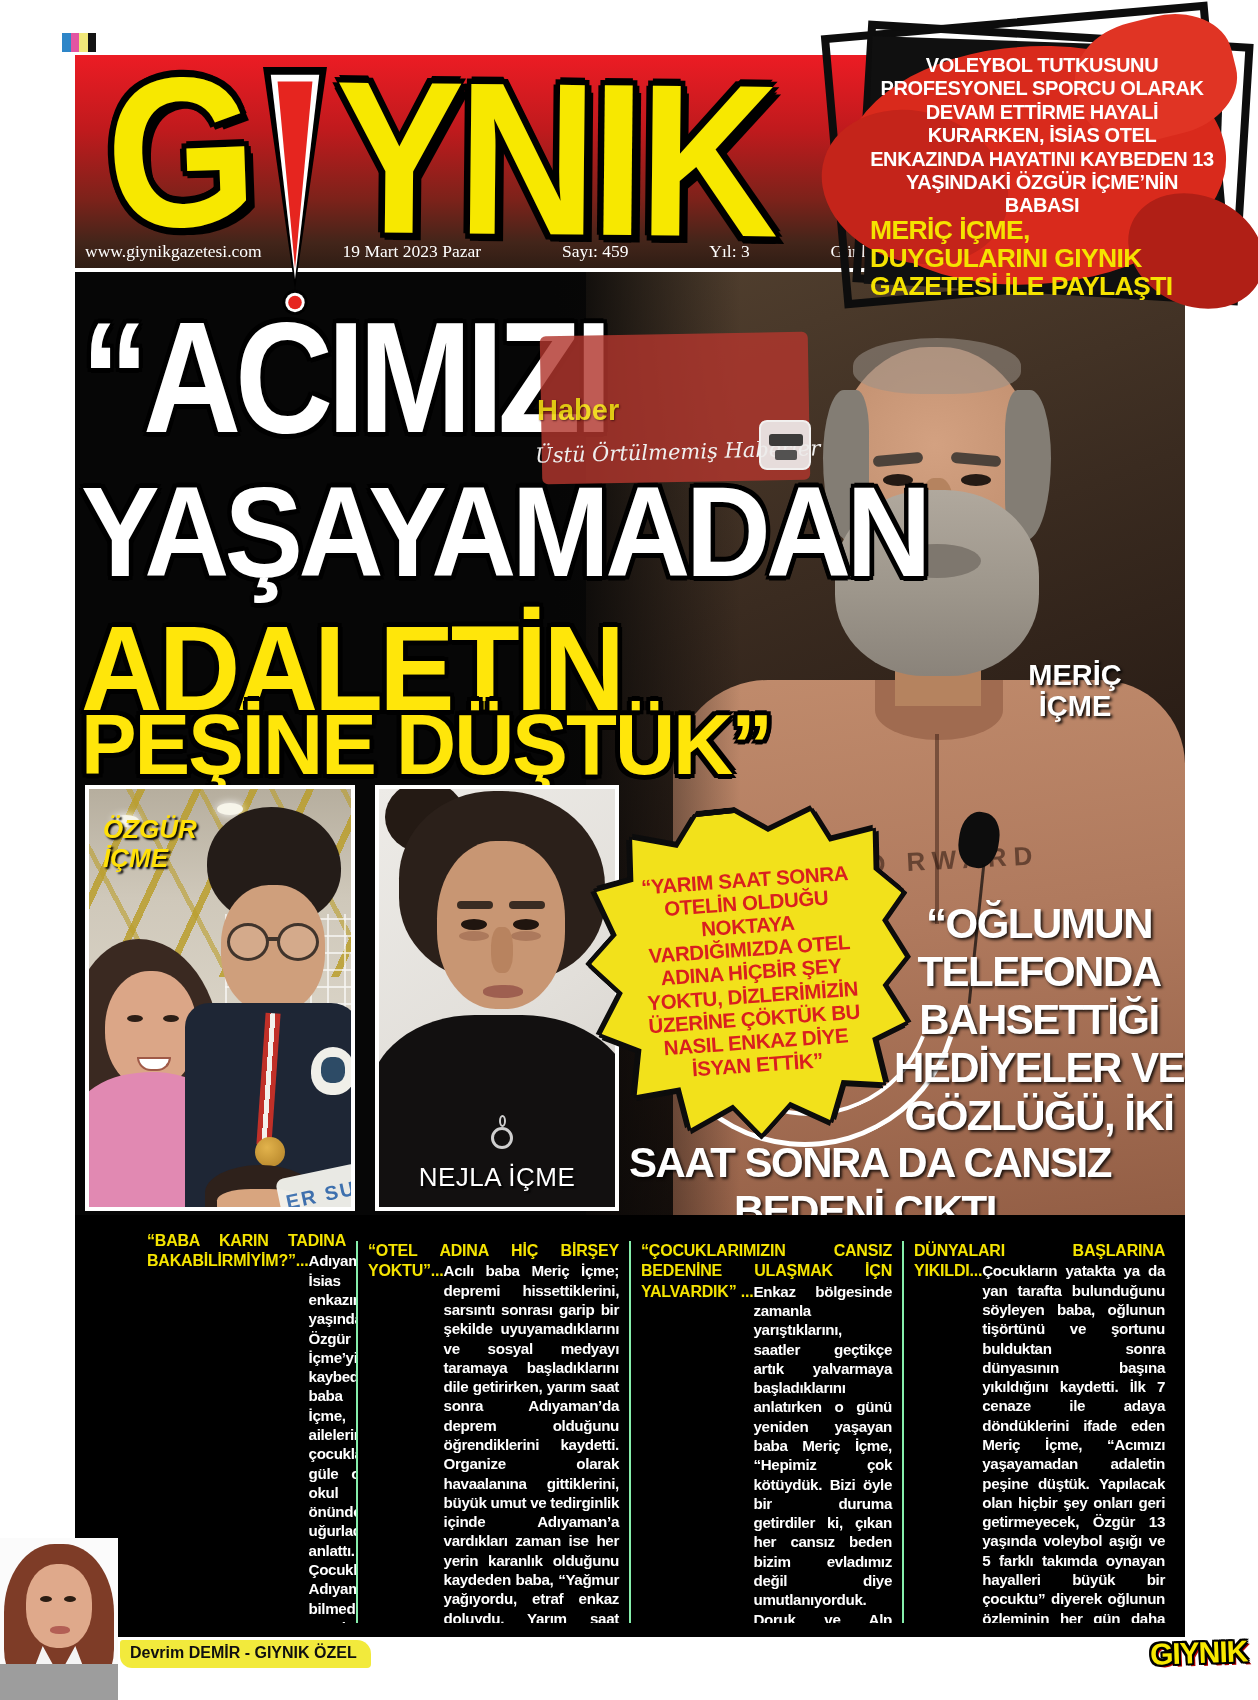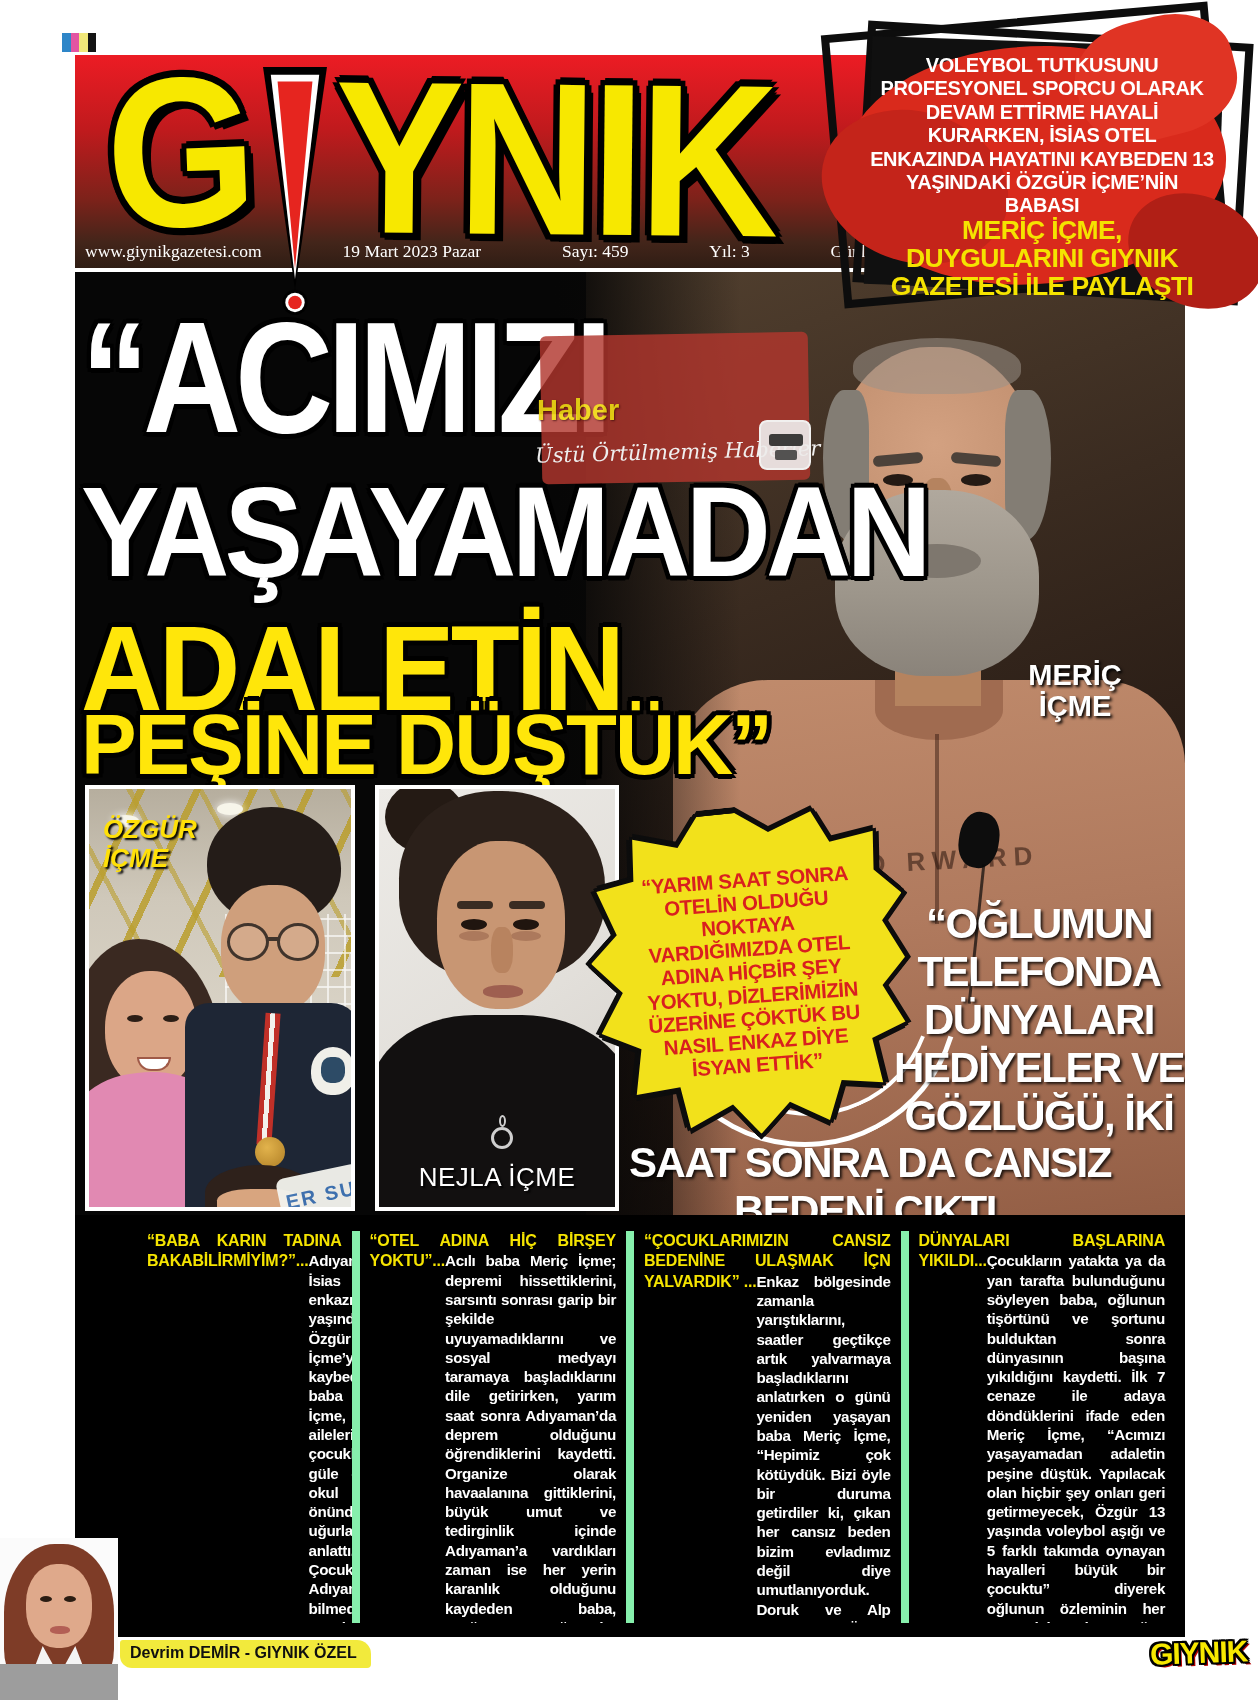--- a/index.html
+++ b/index.html
@@ -32,22 +32,22 @@
   .promo{left:826px;top:16px;width:428px;height:296px;z-index:3;}
   .promo-frame1{left:6px;top:2px;width:388px;height:274px;border:8px solid #0d0d0d;transform:rotate(-5deg);}
   .promo-frame2{left:34px;top:16px;width:386px;height:262px;border:8px solid #0d0d0d;transform:rotate(3.5deg);}
   .promo-black{left:42px;top:26px;width:352px;height:248px;background:#101010;transform:rotate(2deg);}
   .promo-splash1{left:18px;top:30px;width:382px;height:238px;background:#d92a1c;border-radius:46% 54% 48% 52%;transform:rotate(-6deg);}
   .promo-splash2{left:-6px;top:96px;width:190px;height:150px;background:#c4241a;border-radius:50%;transform:rotate(18deg);}
   .promo-splash3{left:250px;top:2px;width:160px;height:120px;background:#e03424;border-radius:42%;transform:rotate(-14deg);}
   .promo-splash4{left:300px;top:180px;width:140px;height:110px;background:#b01f16;border-radius:50%;transform:rotate(24deg);}
   .promo-text{left:44px;top:38px;width:344px;position:absolute;color:#fff;font-weight:bold;
     font-size:20px;line-height:1.17;text-align:center;letter-spacing:-.4px;}
-  .promo-highlight{left:52px;top:200px;width:328px;position:absolute;color:#f5e300;font-weight:bold;
-    font-size:26.5px;line-height:1.06;text-align:center;letter-spacing:-.6px;}
+  .promo-highlight{left:44px;top:200px;width:328px;position:absolute;color:#f5e300;font-weight:bold;
+    font-size:26.5px;line-height:1.06;text-align:left;letter-spacing:-.6px;}
 
   
   .main-photo{left:75px;top:272px;width:1110px;height:943px;background:#0b0908;overflow:hidden;z-index:1;}
   .mp-right-bg{left:46%;top:0;width:54%;height:100%;
     background:linear-gradient(160deg,#52402f 0%,#3a2b20 34%,#241812 68%,#140d09 100%);}
   .mp-left-dark{left:0;top:0;width:60%;height:100%;background:linear-gradient(90deg,#060606 72%,rgba(6,6,6,0));}
 
   
   .man-head{left:758px;top:75px;width:204px;height:258px;background:radial-gradient(circle at 50% 38%,#d3a181,#c08e6e 70%,#a97a5c);border-radius:47%;}
   .man-hair-l{left:748px;top:118px;width:46px;height:150px;background:#837d74;border-radius:50% 30% 30% 60%;}
@@ -168,21 +168,21 @@
   .side-quote{left:478px;top:628px;width:634px;height:560px;z-index:8;text-align:center;color:#fff;
     font-weight:bold;}
   .sq-float{position:relative;float:left;width:338px;height:228px;}
   .sq-white{position:relative;font-size:42px;line-height:1.14;letter-spacing:-1.5px;
     text-shadow:2px 2px 3px rgba(0,0,0,.8);}
 
   
   .columns{left:75px;top:1215px;width:1110px;height:422px;background:#000;display:flex;
     padding:16px 10px 14px 10px;z-index:4;position:absolute;}
   .col{position:relative;flex:1;padding:0 10px;overflow:hidden;}
-  .col + .col{border-left:8px solid #86efac;}
+  .col + .col{border-left:2px solid #86efac;margin-top:10px;}
   .col p{position:relative;margin:0;color:#fff;font-size:15.2px;line-height:1.27;text-align:justify;
     font-weight:bold;letter-spacing:-.35px;}
   .col .lead{position:relative;color:#f5e400;font-size:16px;letter-spacing:-.2px;}
   .intrusion{position:relative;float:left;width:52px;height:130px;margin-top:262px;}
 
   
   .reporter-photo{left:0;top:1538px;width:118px;height:162px;background:#fbfbfb;z-index:10;overflow:hidden;}
   .rp-hair{left:4px;top:6px;width:110px;height:150px;background:#7e3c27;border-radius:46% 46% 30% 30%;}
   .rp-face{left:26px;top:26px;width:66px;height:84px;background:#dfa98b;border-radius:46%;}
   .rp-eye1{left:40px;top:58px;width:12px;height:6px;background:#2a1c12;border-radius:50%;}
@@ -334,21 +334,21 @@
 
     <div class="arc1"></div>
     <div class="arc2"></div>
     <div class="sb-wrap">
       <div class="sb"></div>
       <div class="sb-text">“YARIM SAAT SONRA OTELİN OLDUĞU NOKTAYA VARDIĞIMIZDA OTEL ADINA HİÇBİR ŞEY YOKTU, DİZLERİMİZİN ÜZERİNE ÇÖKTÜK BU NASIL ENKAZ DİYE İSYAN ETTİK”</div>
     </div>
 
     <div class="side-quote">
       <span class="sq-float"></span>
-      <span class="sq-white">“OĞLUMUN TELEFONDA DÜNYALARI HEDİYELER VE GÖZLÜĞÜ, İKİ SAAT SONRA DA CANSIZ BEDENİ ÇIKTI.</span>
+      <span class="sq-white">“OĞLUMUN TELEFONDA BAHSETTİĞİ HEDİYELER VE GÖZLÜĞÜ, İKİ SAAT SONRA DA CANSIZ BEDENİ ÇIKTI.</span>
       
     </div>
   </div>
 
   <div class="columns">
     <div class="col">
       <span class="intrusion"></span>
       <p><span class="lead">“BABA KARIN TADINA BAKABİLİRMİYİM?”...</span> <span>Adıyaman İsias Otel enkazında 13 yaşında oğlu Özgür İçme’yi kaybeden baba Meriç İçme, tüm ailelerin çocuklarını güle oynaya okul önünden uğurladığını anlattı. Çocukların Adıyaman’ı bilmediklerini ancak orada kar yağdığını öğrenince çok mutlu olduklarını ifade eden baba, “Gittikleri günün ertesinde kar yağdı, oyunlarını oynadılar. Oğlum telefonda “baba karın tadına bakabilir miyim?” diye sordu bizde izin verdik. Adana maçını aldıkları için çok mutluydular, bana espri de yaptı. Pazartesi günü Hatay’la maçları vardı o yüzden en son saat 21.30’da konuştuk” dedi.</span></p>
     </div>
     <div class="col">

